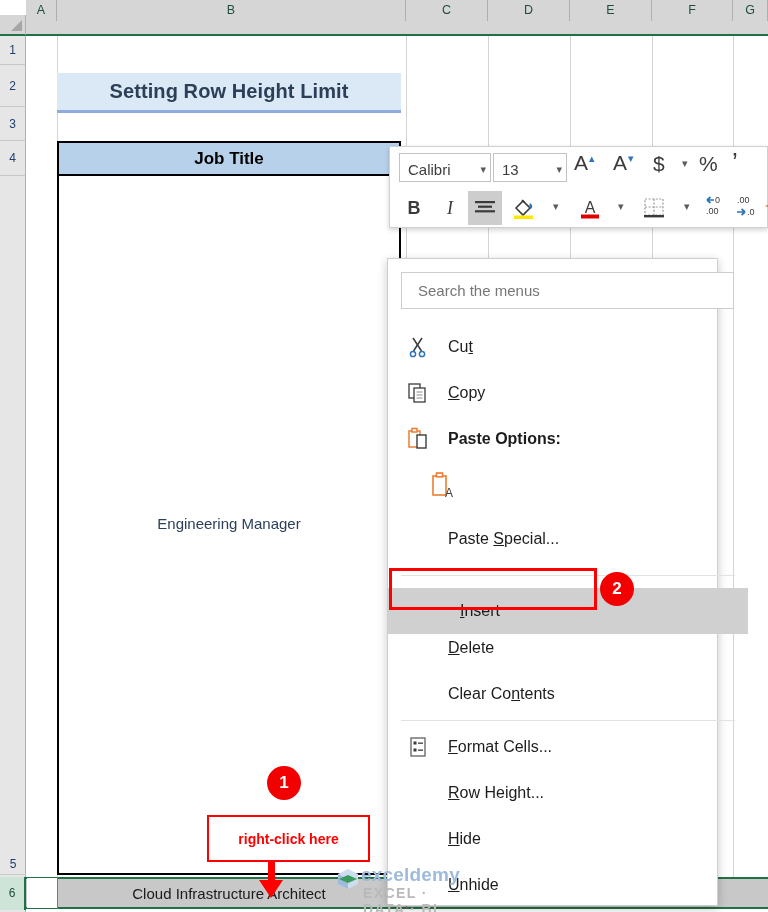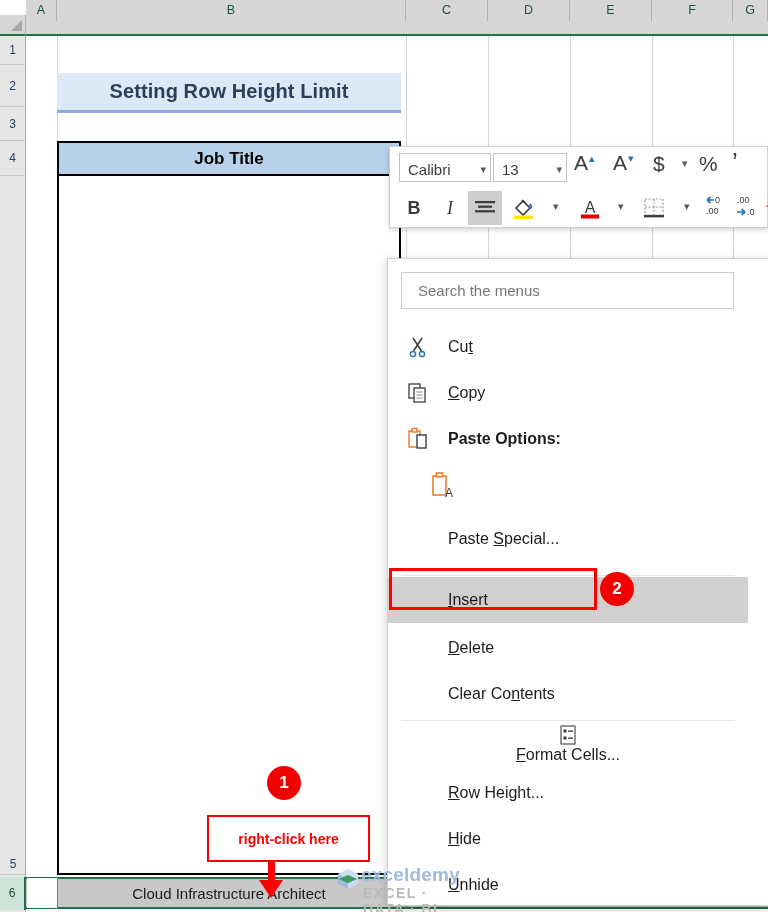--- a/index.html
+++ b/index.html
@@ -105,21 +105,21 @@
     font-size: 15px; color: #3d3d3d;
   }
   .combo .cv { flex: 1; }
   .caret { font-size: 11px; color: #5a5a5a; margin-left: 6px; }
   .gicon { font-size: 21px; color: #3b3b3b; line-height: 1; }
   .btn-sq { width: 30px; height: 30px; display:flex; align-items:center; justify-content:center; }
   .btn-sq.active { background: #cdcdcd; }
 
   
   .ctxmenu {
-    position: absolute; left: 387px; top: 258px; width: 382px; height: 648px;
+    position: absolute; left: 387px; top: 258px; width: 331px; height: 648px;
     background: #ffffff; border: 1px solid #cfcfcf;
     box-shadow: 0 3px 9px rgba(0,0,0,.22);
   }
   .ctx-search {
     position: absolute; left: 13px; top: 13px; width: 333px; height: 37px;
     border: 1px solid #cdcdcd; background: #fff;
     display: flex; align-items: center; padding-left: 16px;
     font-size: 15px; color: #767676;
   }
   .mi {
@@ -196,20 +196,21 @@
     <div class="vline" style="left:380px; height:841px;"></div>
     <div class="vline" style="left:462px; height:841px;"></div>
     <div class="vline" style="left:544px; height:841px;"></div>
     <div class="vline" style="left:626px; height:841px;"></div>
     <div class="vline" style="left:707px; height:841px;"></div>
   </div>
 
   <div class="title-cell">Setting Row Height Limit</div>
   <div class="jobtitle-cell">Job Title</div>
   <div class="merged-cell"></div>
+  <div class="merged-text">Engineering Manager</div>
 
   <div class="row6-band"></div>
   <div class="row6-active"></div>
   <div class="row6-vline" style="left:57px;"></div>
   <div class="row6-vline" style="left:406px;"></div>
   <div class="row6-text">Cloud Infrastructure Architect</div>
 
   <div class="minibar">
 
     <div class="mb-row r1">
@@ -361,38 +362,38 @@
       <div class="lb"></div>
     </div>
 
     <div class="mi" style="top:257px;">
       <div class="ic"></div>
       <div class="lb">Paste <span class="uline">S</span>pecial...</div>
     </div>
 
     <div class="sep" style="top:316px;"></div>
 
-    <div class="mi hl" style="top:318px;">
+    <div class="mi hl" style="top:329px;padding-left:12px;">
       <div class="ic"></div>
       <div class="lb"><span class="uline">I</span>nsert</div>
     </div>
 
     <div class="mi" style="top:366px;">
       <div class="ic"></div>
       <div class="lb"><span class="uline">D</span>elete</div>
     </div>
 
     <div class="mi" style="top:412px;">
       <div class="ic"></div>
       <div class="lb">Clear Co<span class="uline">n</span>tents</div>
     </div>
 
     <div class="sep" style="top:461px;"></div>
 
-    <div class="mi" style="top:465px;flex-direction:column;">
+    <div class="mi" style="top:465px;">
       <div class="ic">
         <svg class="svgi" width="20" height="22" viewBox="0 0 20 22">
           <rect x="3" y="2" width="14" height="18" fill="#fff" stroke="#6b6b6b" stroke-width="1.4"></rect>
           <rect x="5.5" y="5.5" width="3" height="3" fill="#3b3b3b"></rect>
           <rect x="10" y="6.5" width="5" height="1.3" fill="#3b3b3b"></rect>
           <rect x="5.5" y="12.5" width="3" height="3" fill="#3b3b3b"></rect>
           <rect x="10" y="13.5" width="5" height="1.3" fill="#3b3b3b"></rect>
         </svg>
       </div>
       <div class="lb"><span class="uline">F</span>ormat Cells...</div>

